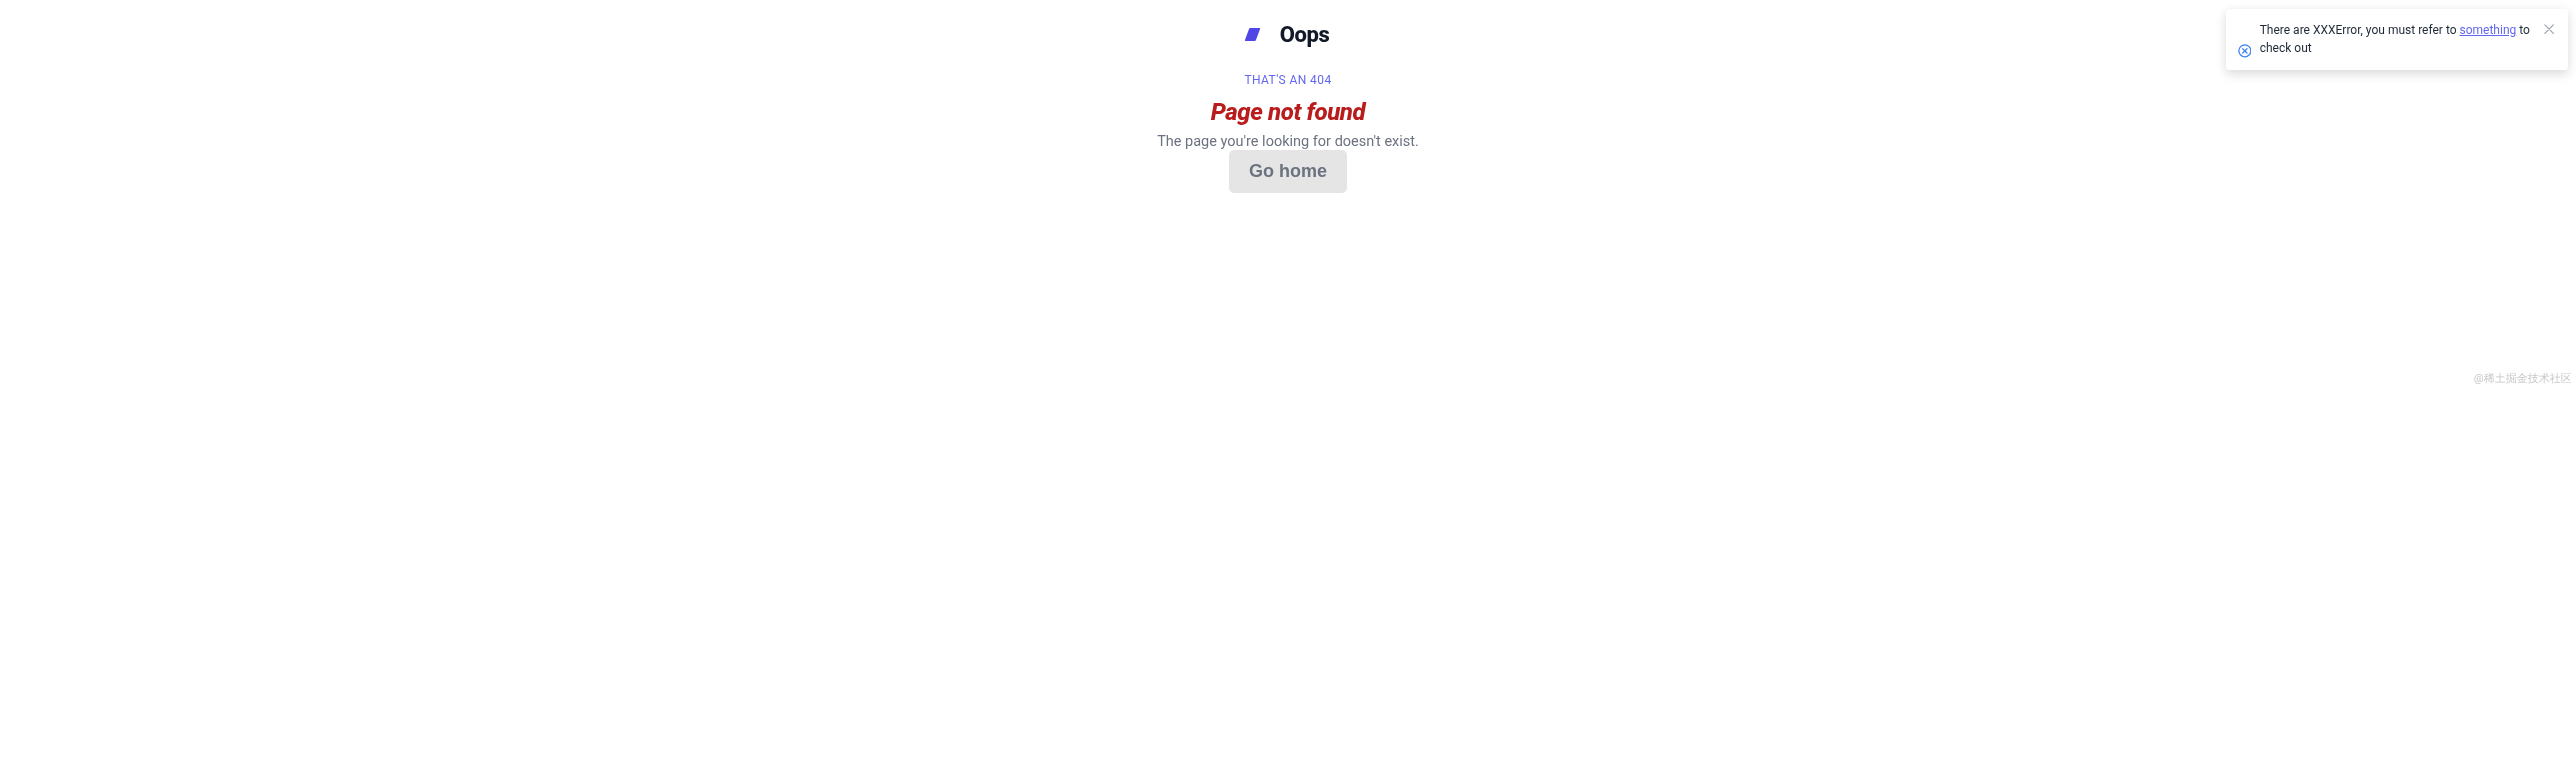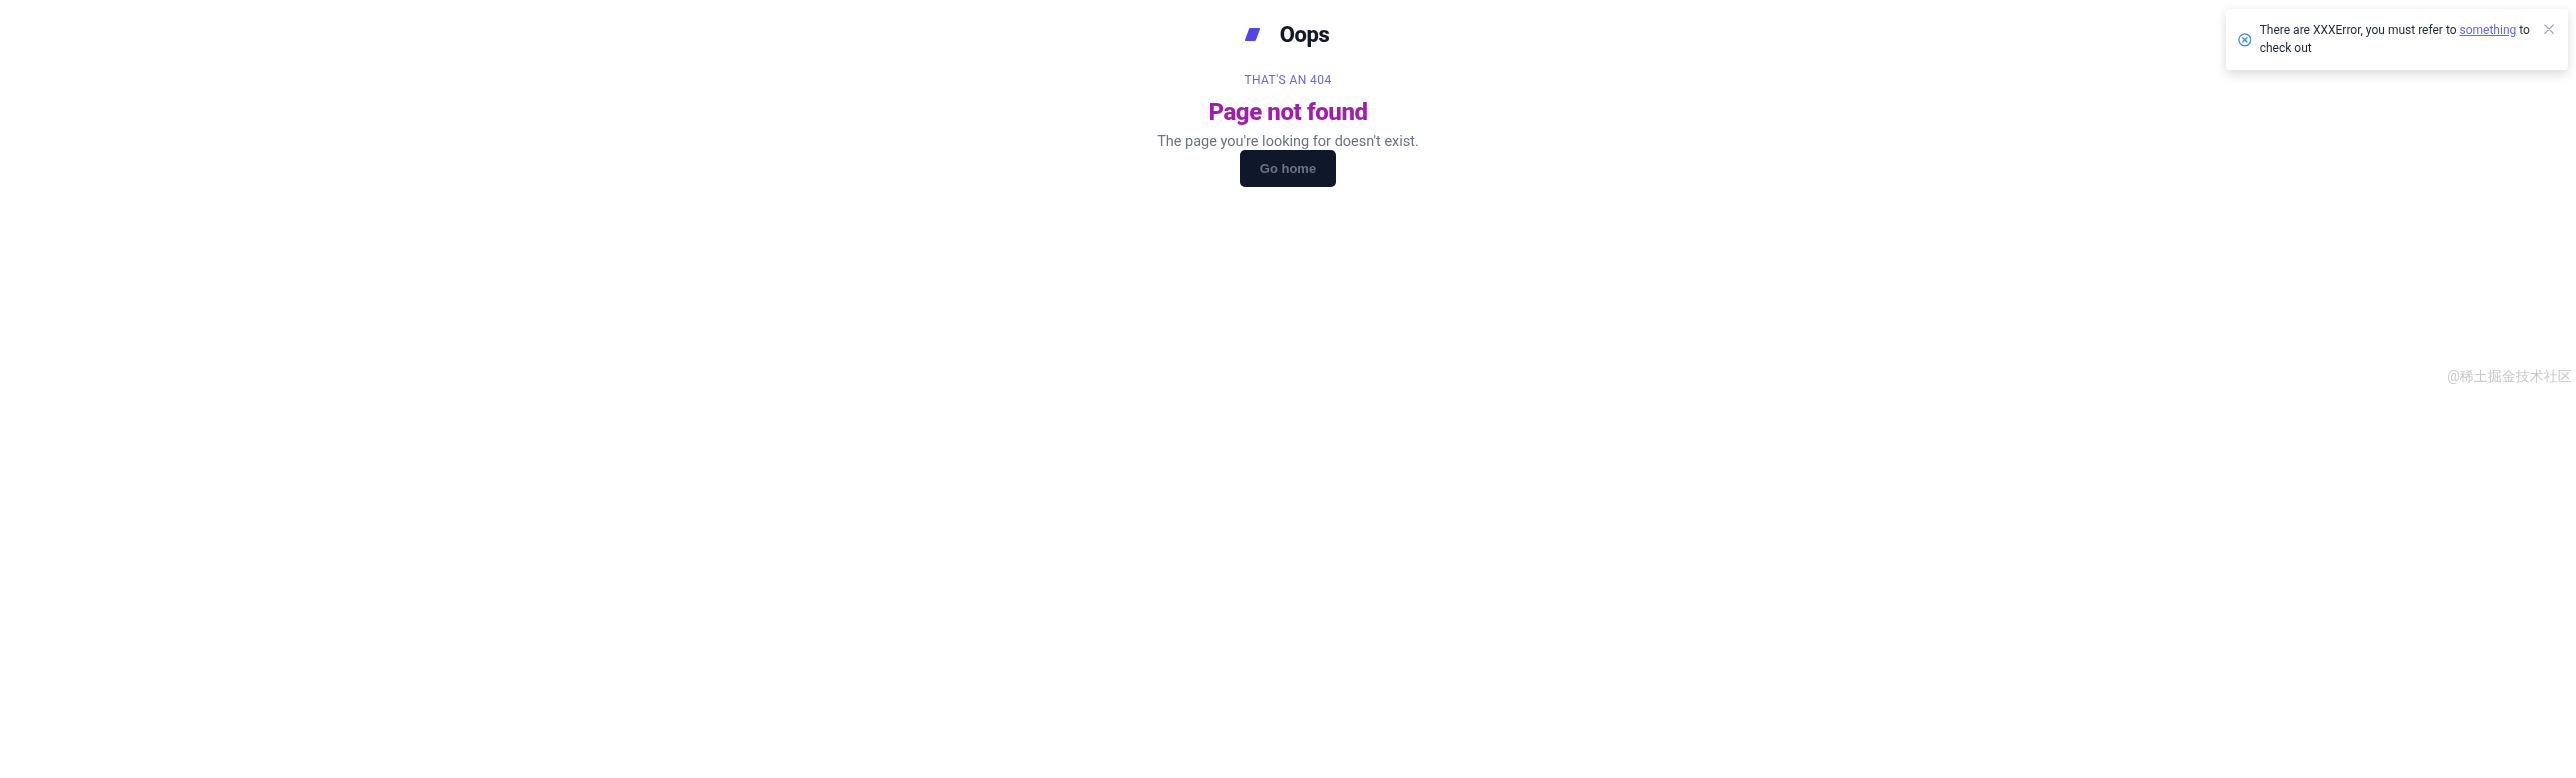--- a/index.html
+++ b/index.html
@@ -49,54 +49,55 @@
       color: #6366f1;
       font-size: 12px;
       font-weight: 400;
       letter-spacing: 0.4px;
       margin-bottom: 11px;
     }
     
     .error-title {
       font-size: 24px;
       font-weight: 800;
-      color: #a21caf;
+      color: #b91c1c;
       margin-bottom: 6.8px;
       letter-spacing: -0.4px;
+      font-style: italic;
     }
     
     .error-subtitle {
       color: #6b7280;
       font-size: 14.5px;
       font-weight: 400;
     }
     
     .go-home-button {
-      background: #0f172a;
+      background: #e5e5e5;
       border: none;
       border-radius: 5.1px;
       padding: 11px 19.6px;
-      font-size: 13px;
+      font-size: 18px;
       font-weight: 600;
       color: #6b7280;
       cursor: pointer;
     }
     
     .notification {
       position: absolute;
       top: 8.5px;
       right: 8.5px;
       width: 342px;
       background: #ffffff;
       border-radius: 3.4px;
       box-shadow: 0 3.4px 10.2px rgba(0, 0, 0, 0.15);
       padding: 12px 34px 12px 12px;
       display: flex;
       gap: 8.5px;
-      align-items: center;
+      align-items: flex-end;
     }
     
     .notification-icon {
       flex-shrink: 0;
       width: 13.7px;
       height: 13.7px;
       margin-top: 1.7px;
     }
     
     .notification-icon svg {
@@ -125,21 +126,21 @@
       display: flex;
       align-items: center;
       justify-content: center;
       color: #9ca3af;
     }
     
     .watermark {
       position: absolute;
       bottom: 2.6px;
       right: 4.3px;
-      font-size: 14px;
+      font-size: 11px;
       color: #c8c8c8;
     }
   </style>
 </head>
 <body>
 
 <div class="container">
 
   <div class="brand">
     <div class="logo"></div>

